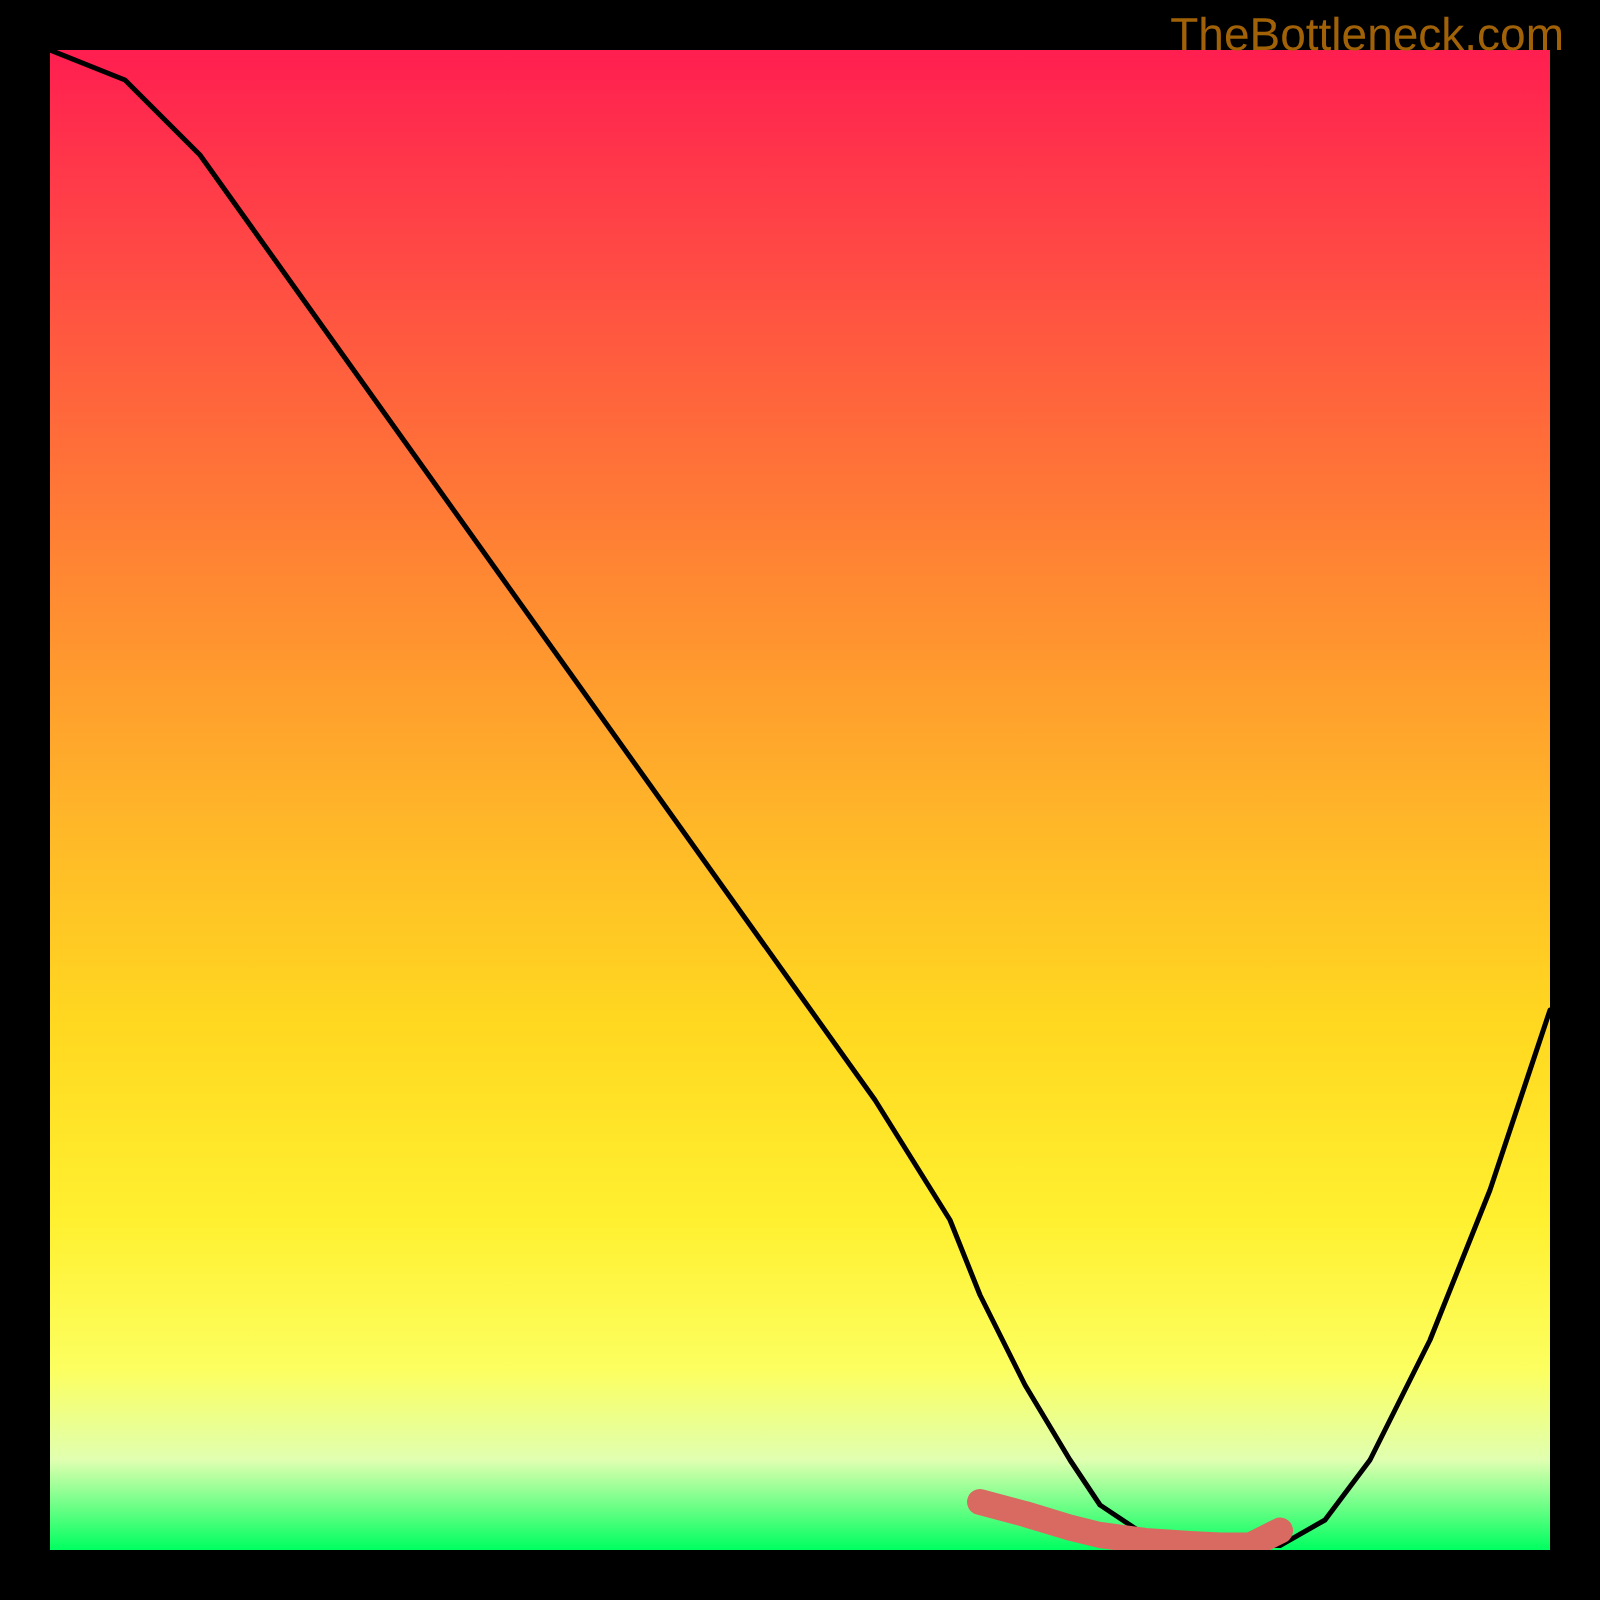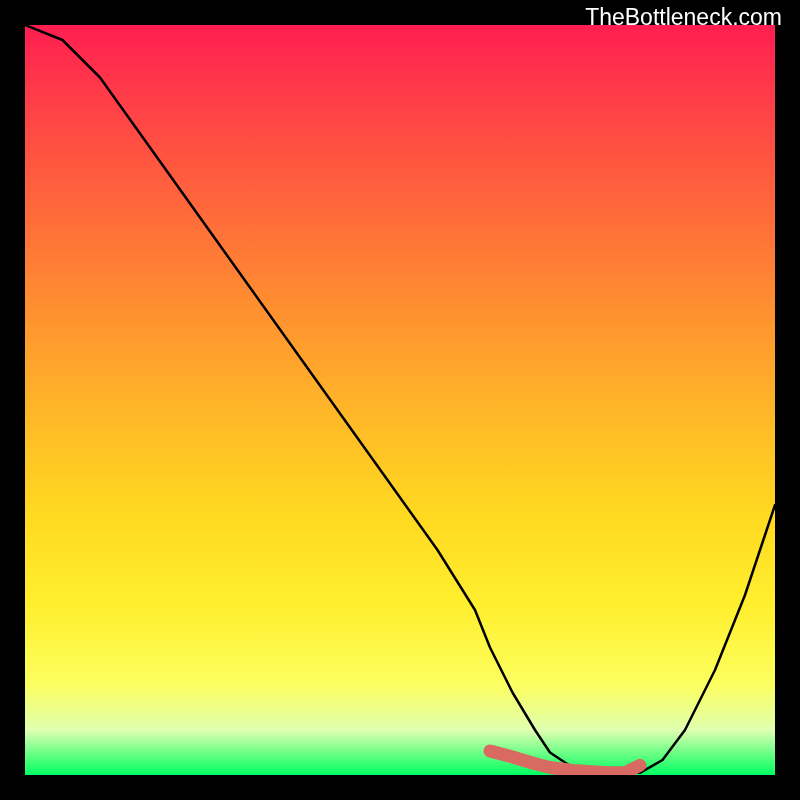--- a/index.html
+++ b/index.html
@@ -8,21 +8,21 @@
     width: 800px;
     height: 800px;
     background: #000;
     position: relative;
     font-family: Arial, sans-serif;
   }
   .watermark {
     position: absolute;
     top: 4px;
     right: 18px;
-    color: #ffffff;
+    color: #a16207;
     font-size: 23px;
     font-weight: 500;
     z-index: 10;
   }
   .chart-area {
     position: absolute;
     left: 25px;
     top: 25px;
     width: 750px;
     height: 750px;

